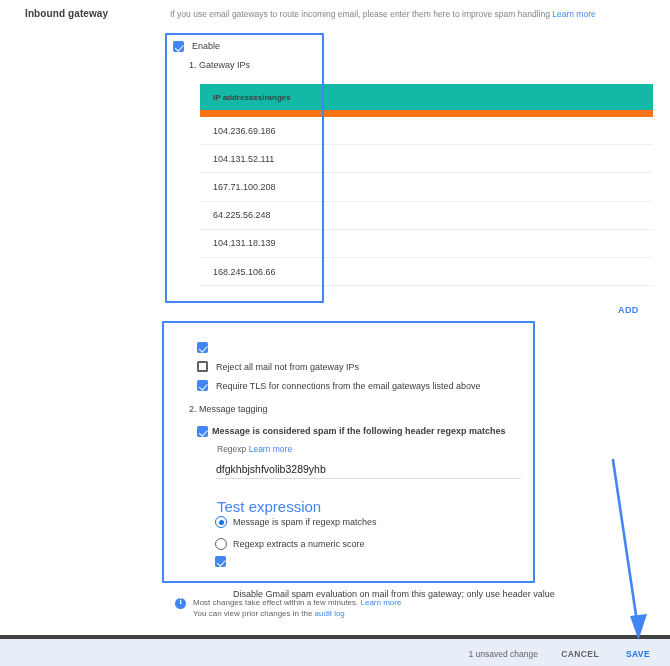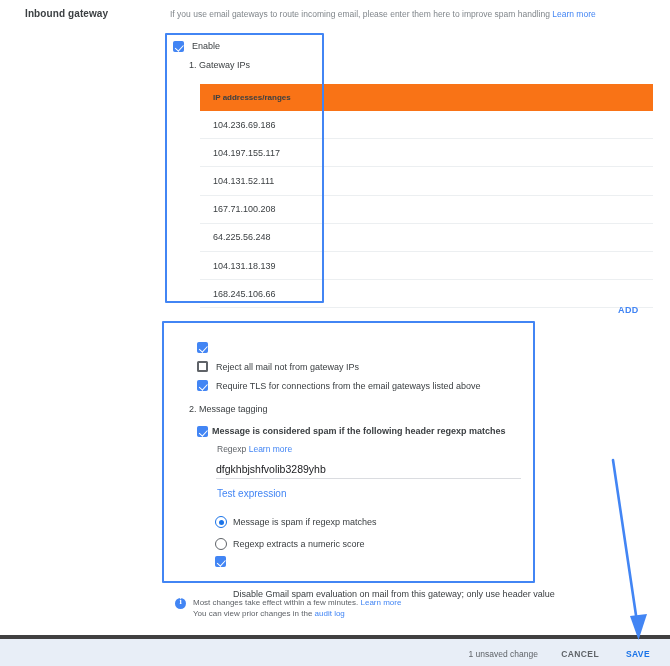--- a/index.html
+++ b/index.html
@@ -57,21 +57,21 @@
   .rb.off{border:1.5px solid #5f6368;}
 
   .lbl{position:absolute;font-size:9px;color:#3c4043;white-space:nowrap;}
 
   
   .step{position:absolute;font-size:9px;color:#3c4043;white-space:nowrap;}
 
   
   .ip-table{position:absolute;left:200px;top:84px;width:453px;}
   .ip-head{
-    height:26px;background:#f97316;border-bottom:1px solid #f97316;
+    height:26px;background:#14b8a6;border-bottom:7px solid #f97316;
     display:flex;align-items:center;
   }
   .ip-head .col{
     padding-left:13px;font-size:8px;font-weight:bold;color:#3c4043;
     white-space:nowrap;
   }
   .ip-row{
     height:27.2px;border-bottom:1px solid #eceff1;
     display:flex;align-items:center;background:#fff;
   }
@@ -86,21 +86,21 @@
 
   
   .regexp-lbl{position:absolute;left:217px;top:444px;font-size:8.5px;color:#5f6368;}
   .regexp-input{
     position:absolute;left:216px;top:459px;width:305px;height:19px;
     border:none;border-bottom:1px solid #dadce0;background:transparent;
     font-family:"Liberation Sans","DejaVu Sans",sans-serif;
     font-size:10.5px;color:#202124;padding:0;outline:none;
   }
   .test-expr{
-    position:absolute;left:217px;top:488px;font-size:10px;color:#4285f4;cursor:pointer;
+    position:absolute;left:217px;top:498px;font-size:15px;color:#4285f4;cursor:pointer;
   }
 
   
   .info-icon{
     position:absolute;left:175px;top:598px;width:11px;height:11px;
     border-radius:50%;background:#4285f4;
   }
   .info-icon:after{
     content:"i";position:absolute;left:0;top:-1px;width:11px;
     text-align:center;font-size:8px;font-weight:bold;color:#fff;
@@ -146,23 +146,20 @@
   <div class="step" style="left:189px;top:60px;">1. Gateway IPs</div>
 
   <div class="ip-table">
     <div class="ip-head">
       <div class="col">IP addresses/ranges</div>
     </div>
     <div class="ip-row">
       <div class="cell">104.236.69.186</div>
     </div>
     <div class="ip-row">
-      <div class="cell">104.197.155.117</div>
-    </div>
-    <div class="ip-row">
       <div class="cell">104.131.52.111</div>
     </div>
     <div class="ip-row">
       <div class="cell">167.71.100.208</div>
     </div>
     <div class="ip-row">
       <div class="cell">64.225.56.248</div>
     </div>
     <div class="ip-row">
       <div class="cell">104.131.18.139</div>

